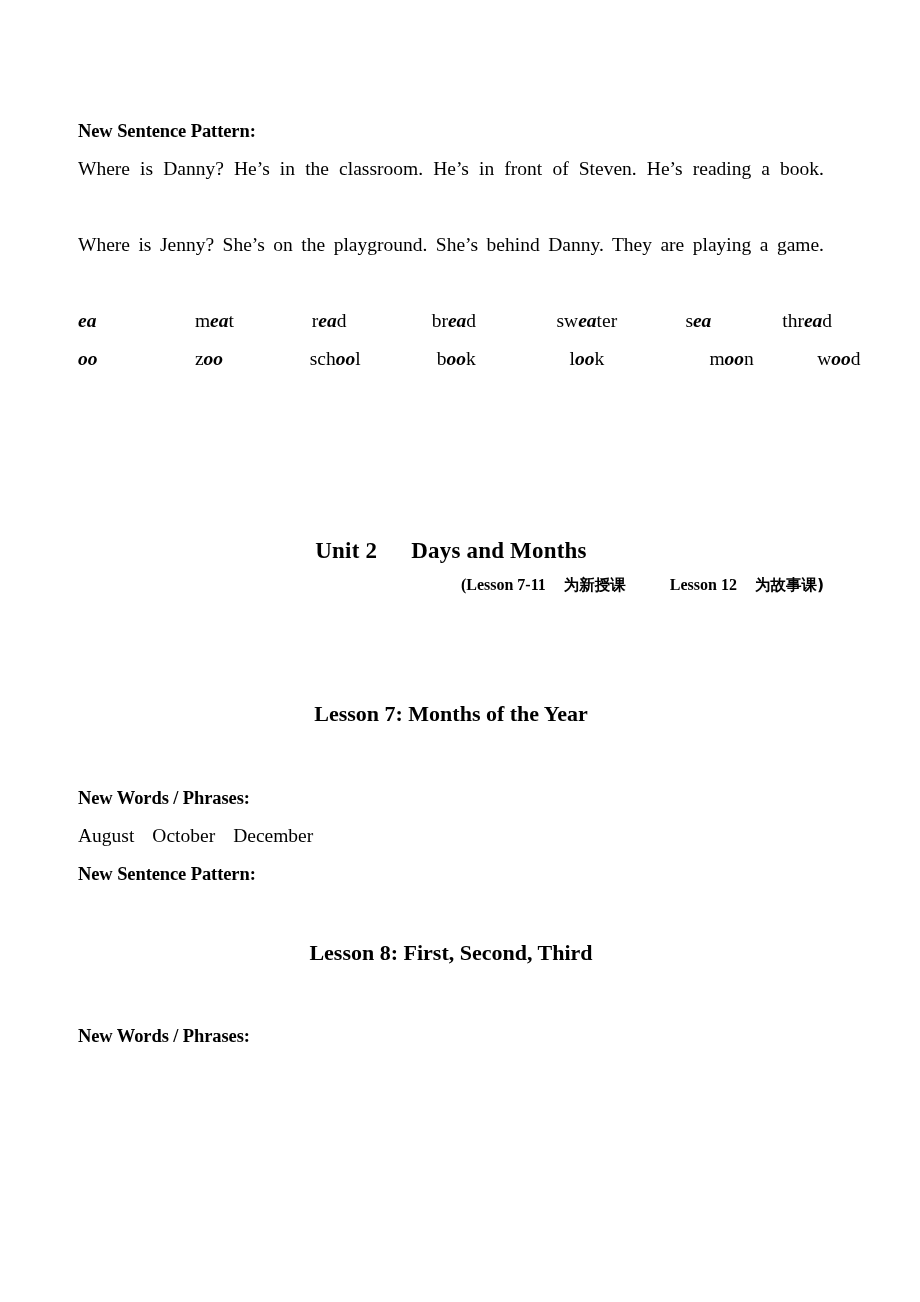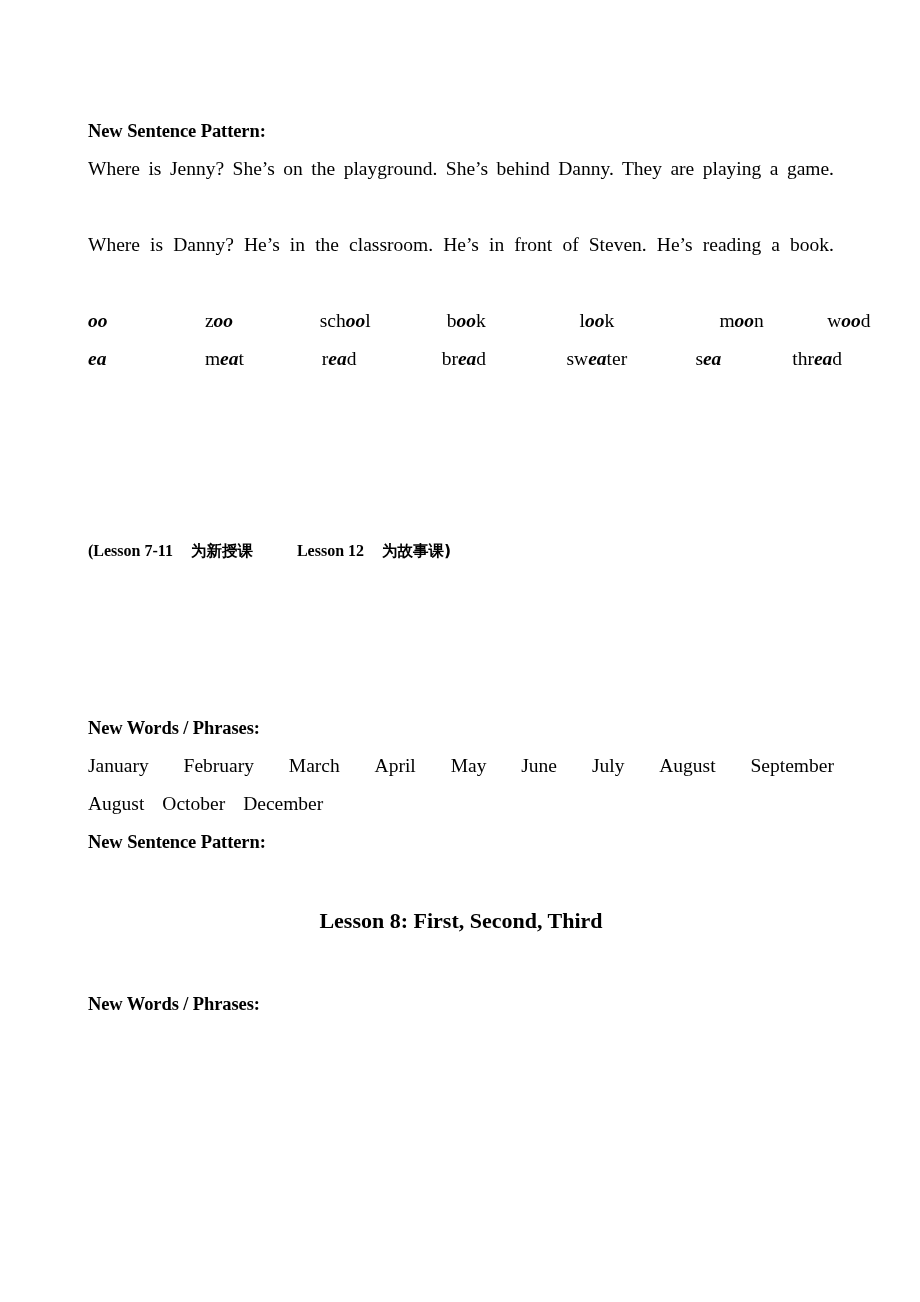--- a/index.html
+++ b/index.html
@@ -14,21 +14,21 @@
   .page {
     position: relative;
     width: 920px;
     height: 1302px;
     background: #ffffff;
     overflow: hidden;
     box-sizing: border-box;
   }
   .content {
     position: absolute;
-    left: 88px;
+    left: 78px;
     top: 112px;
     width: 746px;
   }
 
   
   .bold-label {
     font-weight: bold;
     font-size: 18.5px;
     line-height: 38px;
     letter-spacing: -0.1px;
@@ -89,21 +89,21 @@
 
   
   .unit-heading {
     text-align: center;
     font-weight: bold;
     font-size: 23px;
     line-height: 34px;
     letter-spacing: 0.2px;
   }
   .unit-sub {
-    text-align: left;
+    text-align: right;
     font-weight: bold;
     font-size: 16px;
     line-height: 34px;
   }
   .lesson-heading {
     text-align: center;
     font-weight: bold;
     font-size: 22px;
     line-height: 36px;
   }
@@ -121,68 +121,59 @@
   .ital { font-style: italic; }
 </style>
 </head>
 <body>
 
 <div class="page">
   <div class="content">
 
     <div class="bold-label">New Sentence Pattern:</div>
 
+    <p class="body-para">Where is Danny? He’s in the classroom. He’s in front of Steven. He’s reading a book.</p>
+
     <p class="body-para">Where is Jenny? She’s on the playground. She’s behind Danny. They are playing a game.</p>
 
-    <p class="body-para">Where is Danny? He’s in the classroom. He’s in front of Steven. He’s reading a book.</p>
 
+    <div class="phonics-row row-ea">
+      <span class="cell c0 ph-key">ea</span>
+      <span class="cell c1"><span>m</span><span class="dig">ea</span><span>t</span></span>
+      <span class="cell c2"><span>r</span><span class="dig">ea</span><span>d</span></span>
+      <span class="cell c3"><span>br</span><span class="dig">ea</span><span>d</span></span>
+      <span class="cell c4"><span>sw</span><span class="dig">ea</span><span>ter</span></span>
+      <span class="cell c5"><span>s</span><span class="dig">ea</span><span></span></span>
+      <span class="cell c6"><span>thr</span><span class="dig">ea</span><span>d</span></span>
+    </div>
 
     <div class="phonics-row row-oo">
       <span class="cell c0 ph-key">oo</span>
       <span class="cell c1"><span>z</span><span class="dig">oo</span><span></span></span>
       <span class="cell c2"><span>sch</span><span class="dig">oo</span><span>l</span></span>
       <span class="cell c3"><span>b</span><span class="dig">oo</span><span>k</span></span>
       <span class="cell c4"><span>l</span><span class="dig">oo</span><span>k</span></span>
       <span class="cell c5"><span>m</span><span class="dig">oo</span><span>n</span></span>
       <span class="cell c6"><span>w</span><span class="dig">oo</span><span>d</span></span>
     </div>
 
-    <div class="phonics-row row-ea">
-      <span class="cell c0 ph-key">ea</span>
-      <span class="cell c1"><span>m</span><span class="dig">ea</span><span>t</span></span>
-      <span class="cell c2"><span>r</span><span class="dig">ea</span><span>d</span></span>
-      <span class="cell c3"><span>br</span><span class="dig">ea</span><span>d</span></span>
-      <span class="cell c4"><span>sw</span><span class="dig">ea</span><span>ter</span></span>
-      <span class="cell c5"><span>s</span><span class="dig">ea</span><span></span></span>
-      <span class="cell c6"><span>thr</span><span class="dig">ea</span><span>d</span></span>
-    </div>
-
     <div class="gap-after-phonics"></div>
 
+    <div class="unit-heading"><span>Unit 2</span><span class="nbspace-wide"></span><span>Days and Months</span></div>
 
     <div class="unit-sub"><span>(Lesson 7-11</span><span class="nbspace"></span><span class="cn">为新授课</span><span class="nbspace-xwide"></span><span>Lesson 12</span><span class="nbspace"></span><span class="cn">为故事课)</span></div>
 
     <div class="gap-after-unitsub"></div>
 
+    <div class="lesson-heading">Lesson 7: Months of the Year</div>
 
     <div class="gap-after-lesson7"></div>
 
     <div class="bold-label">New Words / Phrases:</div>
 
-    <div class="body-line" style="display:flex; justify-content:space-between;">
-      <span>January</span>
-      <span>February</span>
-      <span>March</span>
-      <span>April</span>
-      <span>May</span>
-      <span>June</span>
-      <span>July</span>
-      <span>August</span>
-      <span>September</span>
-    </div>
 
     <div class="body-line">
       <span>August</span><span class="nbspace"></span><span>October</span><span class="nbspace"></span><span>December</span>
     </div>
 
     <div class="bold-label">New Sentence Pattern:</div>
 
 
 
     <div class="gap-before-lesson8"></div>

